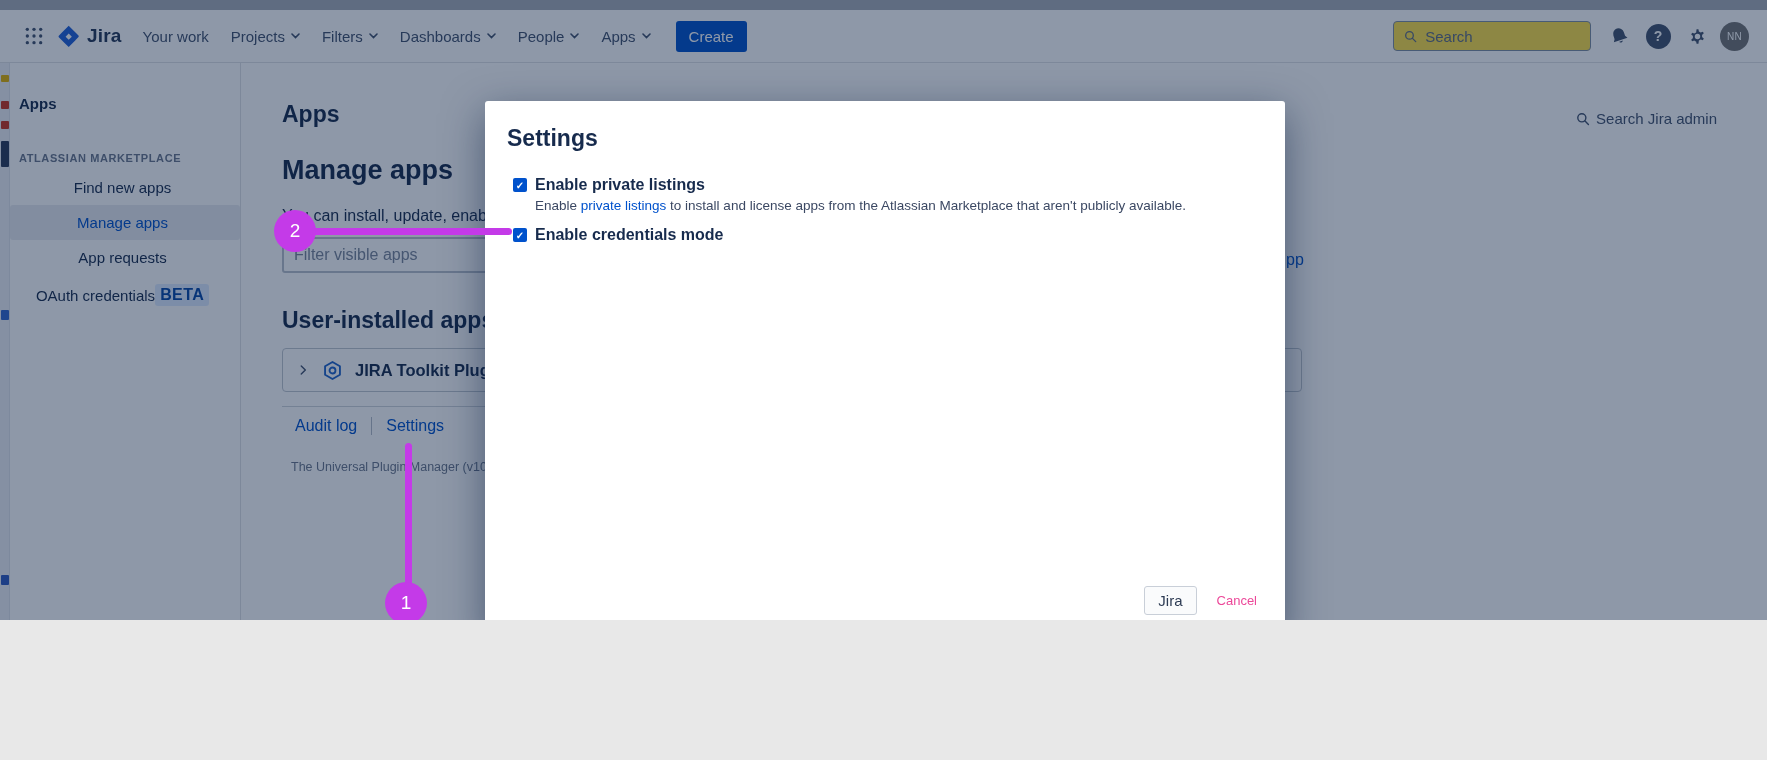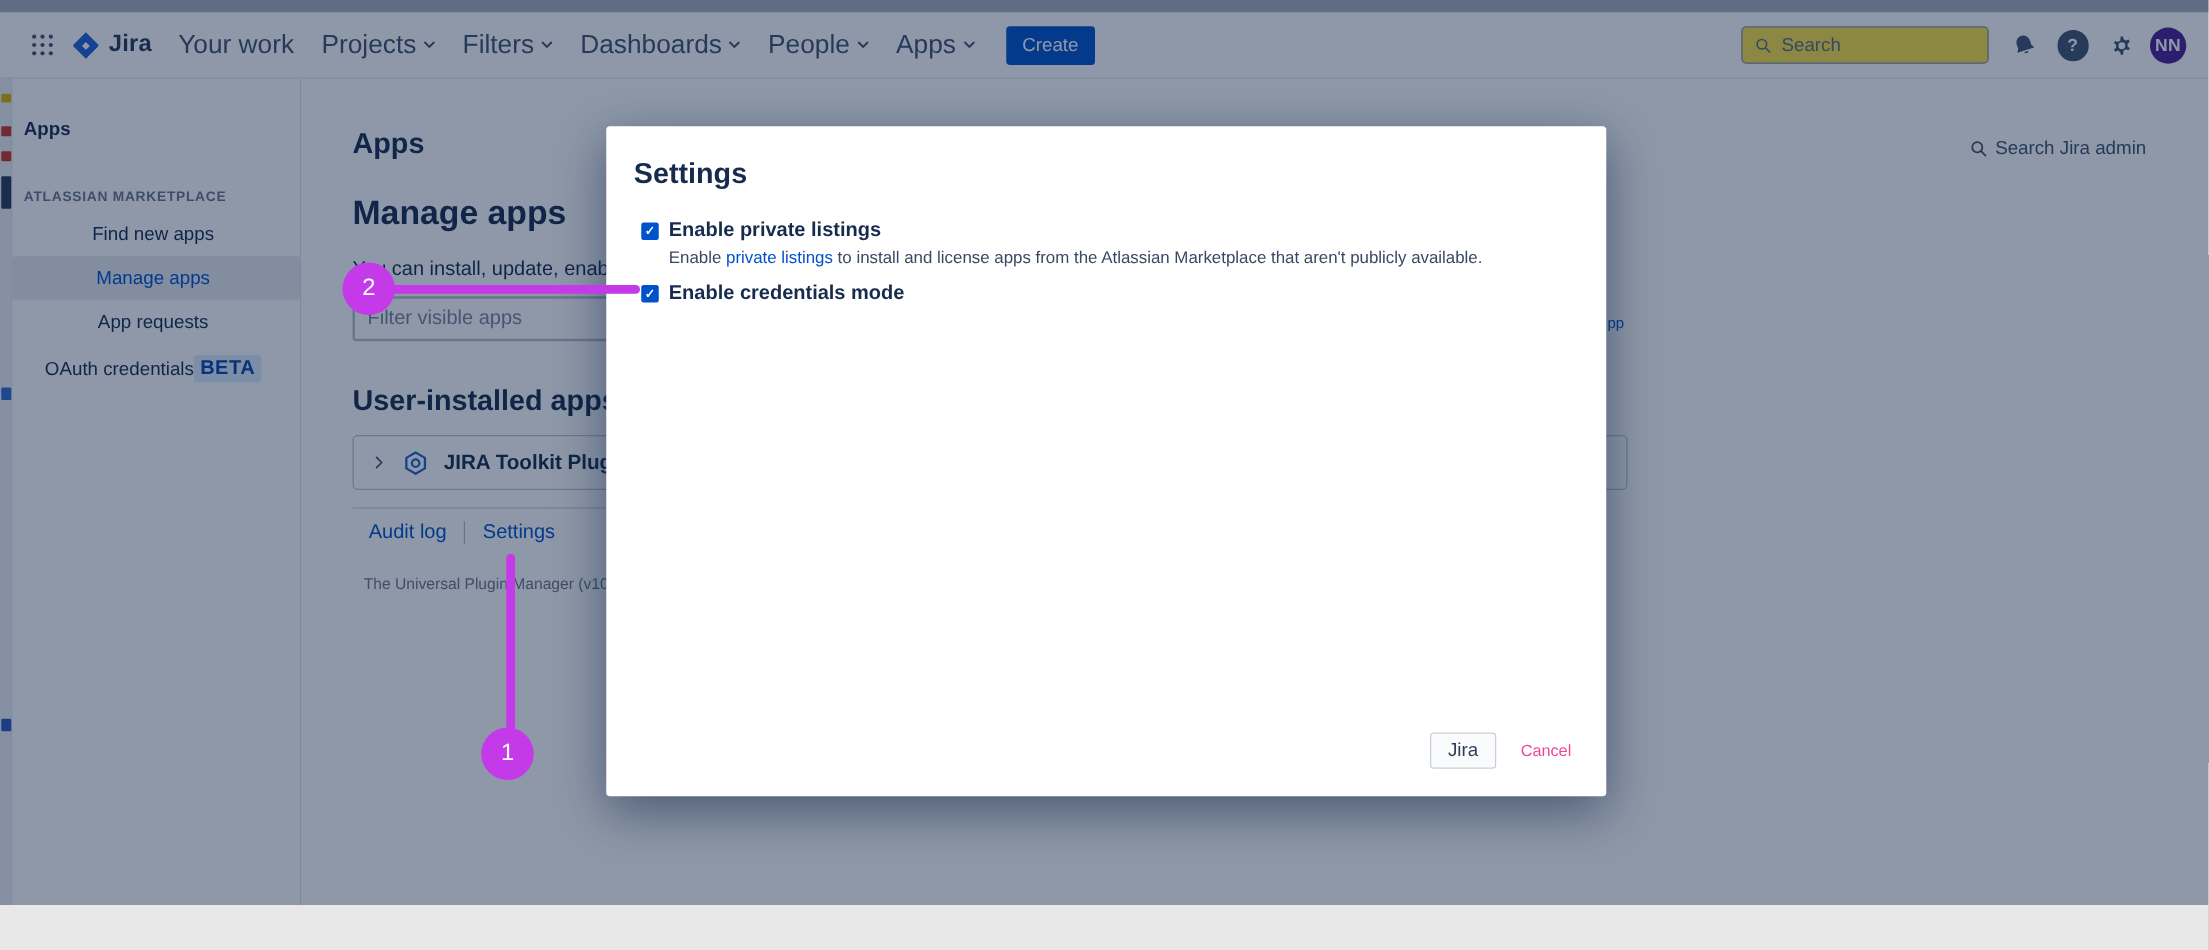--- a/index.html
+++ b/index.html
@@ -1,41 +1,41 @@
 <!DOCTYPE html>
 <html><head>
 <meta charset="utf-8">
 <style>
   * { margin:0; padding:0; box-sizing:border-box; }
   body { font-family:"Liberation Sans", sans-serif; background:#e8e8e8; }
-  .screen { position:relative; width:1767px; height:724px; overflow:hidden; background:#fff; }
+  .screen { position:relative; width:1767px; height:620px; overflow:hidden; background:#fff; }
 
   
   .top-strip { position:absolute; top:0; left:0; right:0; height:10px; background:#a9aeb8; }
 
   
   .navbar { position:absolute; top:10px; left:0; right:0; height:53px; background:#fff;
             border-bottom:1px solid #dfe1e6; display:flex; align-items:center; padding:0 18px; }
   .icon-btn { width:32px; height:32px; display:flex; align-items:center; justify-content:center;
               border-radius:3px; flex:none; }
   .logo { display:flex; align-items:center; gap:6px; margin:0 10px 0 6px; }
   .logo-text { font-size:19px; font-weight:600; color:#253858; letter-spacing:.2px; }
-  .nav-item { display:flex; align-items:center; gap:6px; padding:8px 11px; font-size:21px;
+  .nav-item { display:flex; align-items:center; gap:6px; padding:8px 11px; font-size:15px;
               font-weight:500; color:#42526E; border-radius:3px; cursor:pointer; }
   .btn-create { margin-left:14px; background:#0052CC; color:#fff; border:none; border-radius:3px;
                 font-family:inherit; font-size:15px; font-weight:500; padding:7px 13px; cursor:pointer; }
   .nav-search { margin-left:auto; width:198px; height:30px; border:1.5px solid #7f8ea3; border-radius:4px;
                 display:flex; align-items:center; gap:8px; padding:0 10px; background:#fde047; }
   .nav-search input { border:none; outline:none; width:100%; font-family:inherit; font-size:15px; color:#172B4D; background:transparent; }
   .nav-search input::placeholder { color:#5e6c84; }
   .nav-icons { display:flex; align-items:center; gap:7px; margin-left:12px; }
   .help-circle { width:25px; height:25px; border-radius:50%; background:#42526E; color:#fff;
                  display:flex; align-items:center; justify-content:center; font-size:14px; font-weight:bold; }
-  .avatar { width:29px; height:29px; border-radius:50%; background:#4c1d95; color:#fff;
-            display:flex; align-items:center; justify-content:center; font-size:14px; font-weight:bold; letter-spacing:.3px; }
+  .avatar { width:29px; height:29px; border-radius:50%; background:#737373; color:#fff;
+            display:flex; align-items:center; justify-content:center; font-size:10px; font-weight:normal; letter-spacing:.3px; }
 
   
   .left-rail { position:absolute; top:63px; left:0; width:10px; bottom:0; background:#eef1f6; border-right:1px solid #e0e4ea; }
   .speck { position:absolute; left:1px; width:8px; border-radius:1px; }
 
   
   .sidebar { position:absolute; top:63px; left:10px; width:231px; bottom:0; background:#fff; border-right:1px solid #dfe1e6; }
   .sb-title { margin:32px 0 0 9px; font-size:15px; font-weight:bold; color:#172B4D; }
   .sb-section { margin:40px 0 6px 9px; font-size:11px; font-weight:bold; color:#6B778C; letter-spacing:.6px; }
   .sb-item { display:flex; align-items:center; justify-content:center; padding:9px 14px 9px 9px;
@@ -58,21 +58,21 @@
   .ui-title { position:absolute; left:41px; top:244px; font-size:23px; font-weight:bold; color:#172B4D; }
   .app-row { position:absolute; left:41px; top:285px; width:1020px; height:44px; border:1px solid #c1c7d0;
              border-radius:4px; display:flex; align-items:center; gap:12px; padding:0 13px; background:#fff; cursor:pointer; }
   .app-name { font-size:16.5px; font-weight:bold; color:#172B4D; }
   .divider1 { position:absolute; left:41px; top:343px; width:998px; height:1px; background:#d0d4da; }
   .tabs { position:absolute; left:54px; top:354px; display:flex; align-items:center; gap:14px; }
   .tab { font-size:16px; font-weight:500; color:#0052CC; cursor:pointer; }
   .tab-sep { width:1px; height:18px; background:#b6bcc8; }
   .upm-text { position:absolute; left:50px; top:397px; width:197px; white-space:nowrap; overflow:hidden;
               font-size:12.5px; color:#6B778C; }
-  .clipped-link { position:absolute; left:1045px; top:188px; font-size:12px; color:#0052CC; cursor:pointer; }
+  .clipped-link { position:absolute; left:1045px; top:188px; font-size:16px; color:#0052CC; cursor:pointer; }
   .bottom-divider { position:absolute; left:41px; top:684px; width:1431px; height:1px; background:#cfd3da; }
 
   
   .blanket { position:absolute; inset:0; background:rgba(9,30,66,0.46); z-index:50; }
 
   
   .modal { position:absolute; left:485px; top:101px; width:800px; height:536px; background:#fff;
            border-radius:3px; box-shadow:0 12px 40px rgba(9,30,66,.5); z-index:60; }
   .modal-title { position:absolute; left:22px; top:24px; font-size:23px; font-weight:bold; color:#172B4D; }
   .opt { position:absolute; left:28px; display:flex; gap:8px; }

